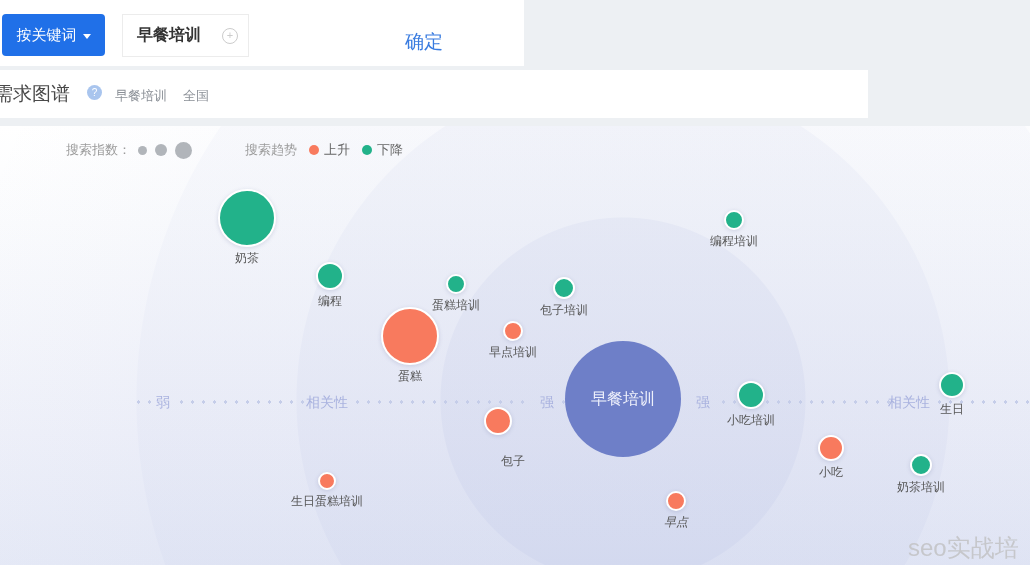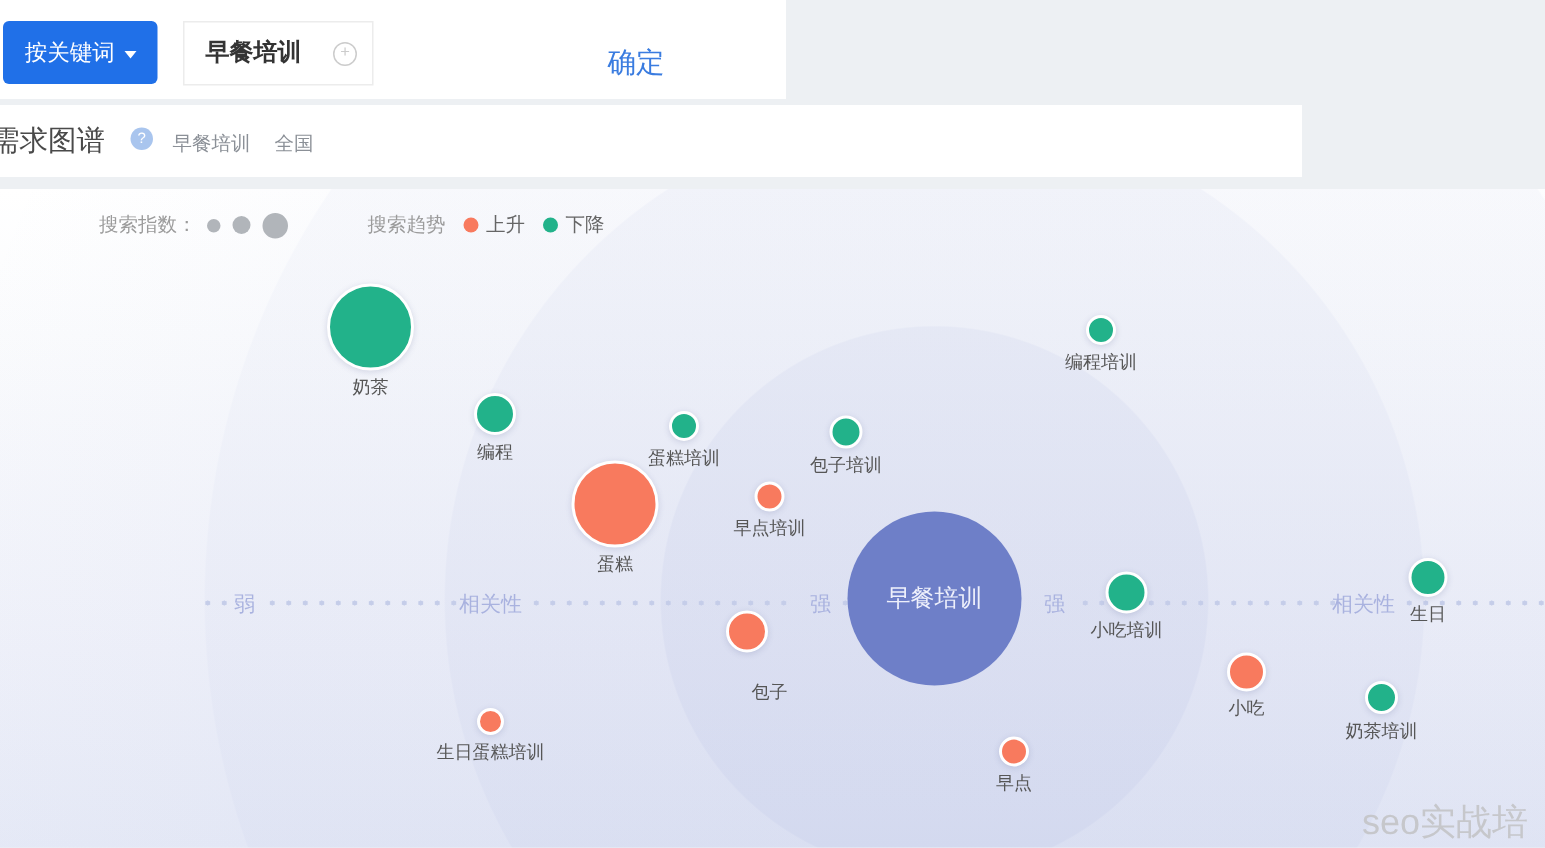--- a/index.html
+++ b/index.html
@@ -135,21 +135,21 @@
       <div class="bubble-label" style="left: 734px; top: 107px;">编程培训</div>
       <div class="bubble" style="left: 737px; top: 255px; width: 28px; height: 28px; background: rgb(34, 178, 138);"></div>
       <div class="bubble-label" style="left: 751px; top: 286px;">小吃培训</div>
       <div class="bubble" style="left: 818px; top: 309px; width: 26px; height: 26px; background: rgb(248, 122, 94);"></div>
       <div class="bubble-label" style="left: 831px; top: 338px;">小吃</div>
       <div class="bubble" style="left: 910px; top: 328px; width: 22px; height: 22px; background: rgb(34, 178, 138);"></div>
       <div class="bubble-label" style="left: 921px; top: 353px;">奶茶培训</div>
       <div class="bubble" style="left: 939px; top: 246px; width: 26px; height: 26px; background: rgb(34, 178, 138);"></div>
       <div class="bubble-label" style="left: 952px; top: 275px;">生日</div>
       <div class="bubble" style="left: 666px; top: 365px; width: 20px; height: 20px; background: rgb(248, 122, 94);"></div>
-      <div class="bubble-label" style="left: 676px; top: 388px;">早点</div>
+      <div class="bubble-label" style="left: 676px; top: 388px; font-style: italic;">早点</div>
     </div>
 
   <div class="center-bubble" style="background: rgb(110, 127, 200);">
     <span>早餐培训</span>
   </div>
 
   <div class="watermark">seo实战培训</div>
 </div>
 
 </body></html>

